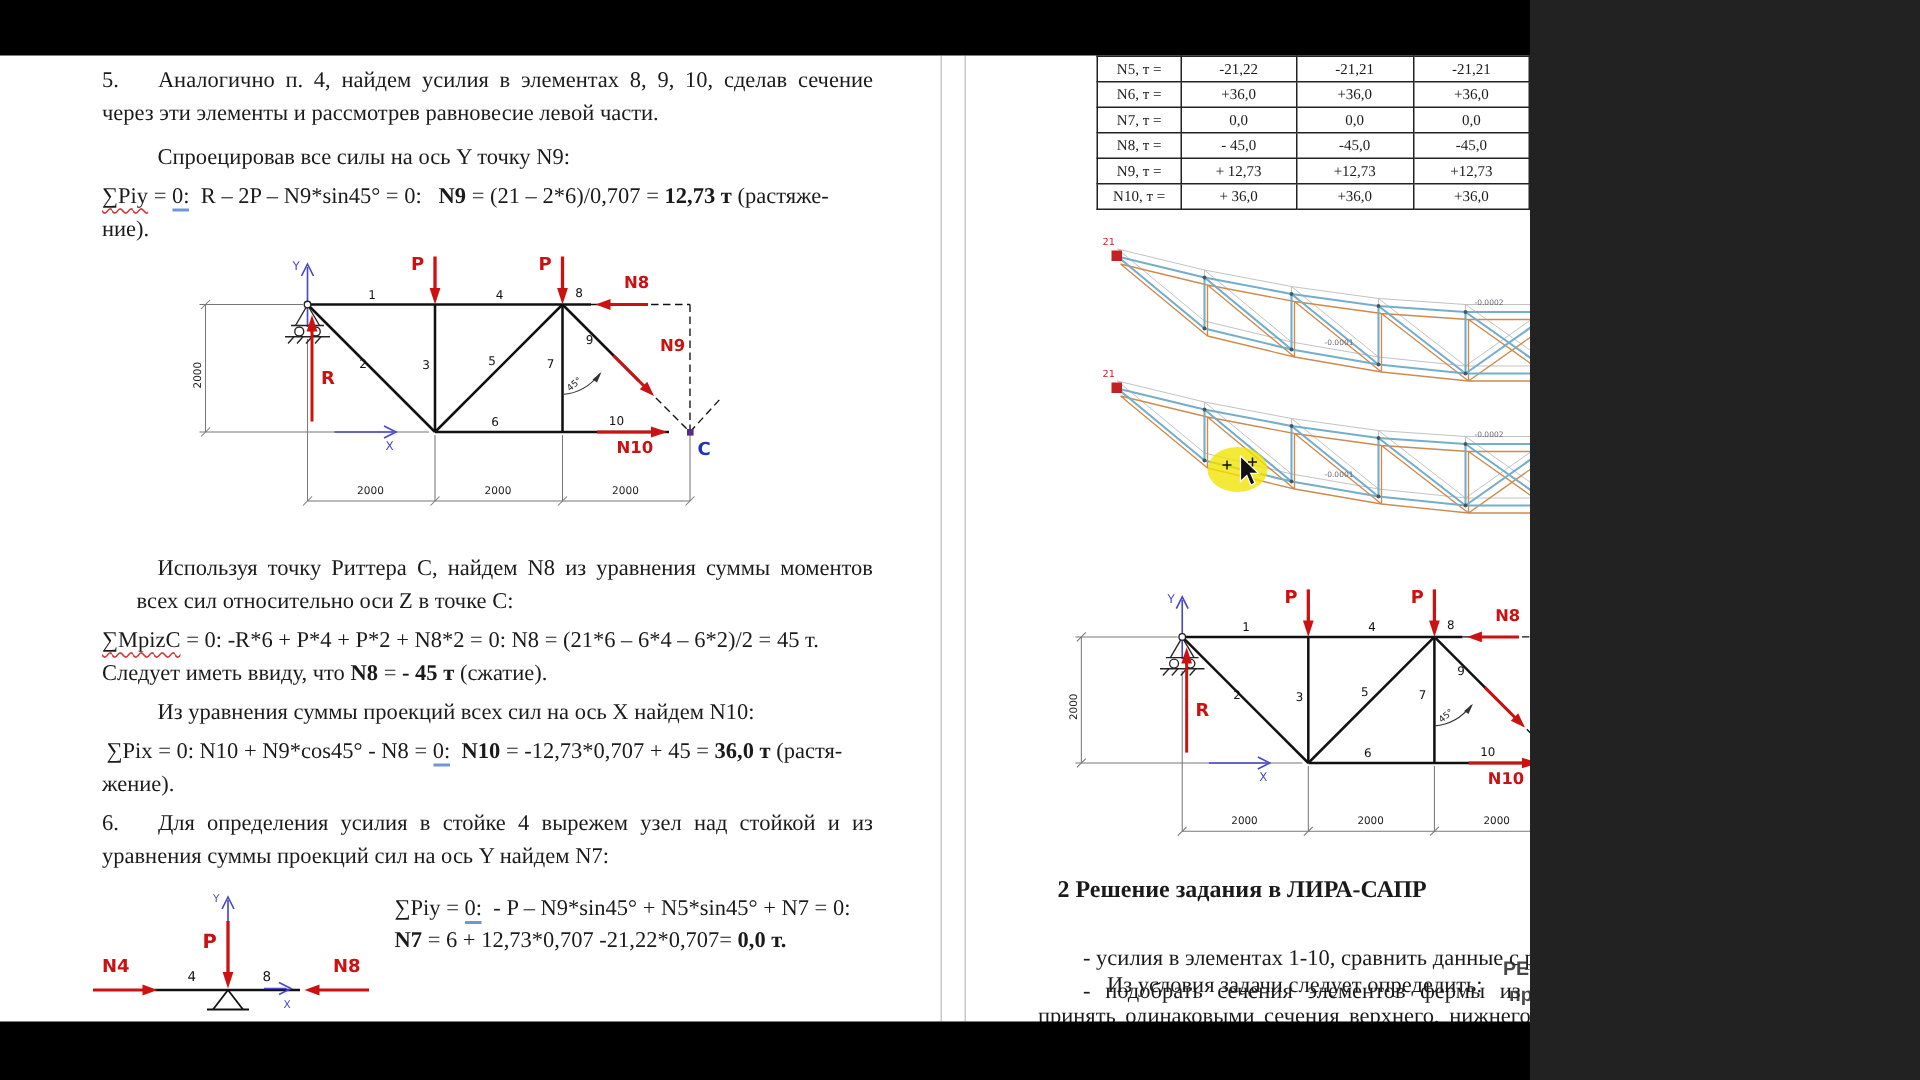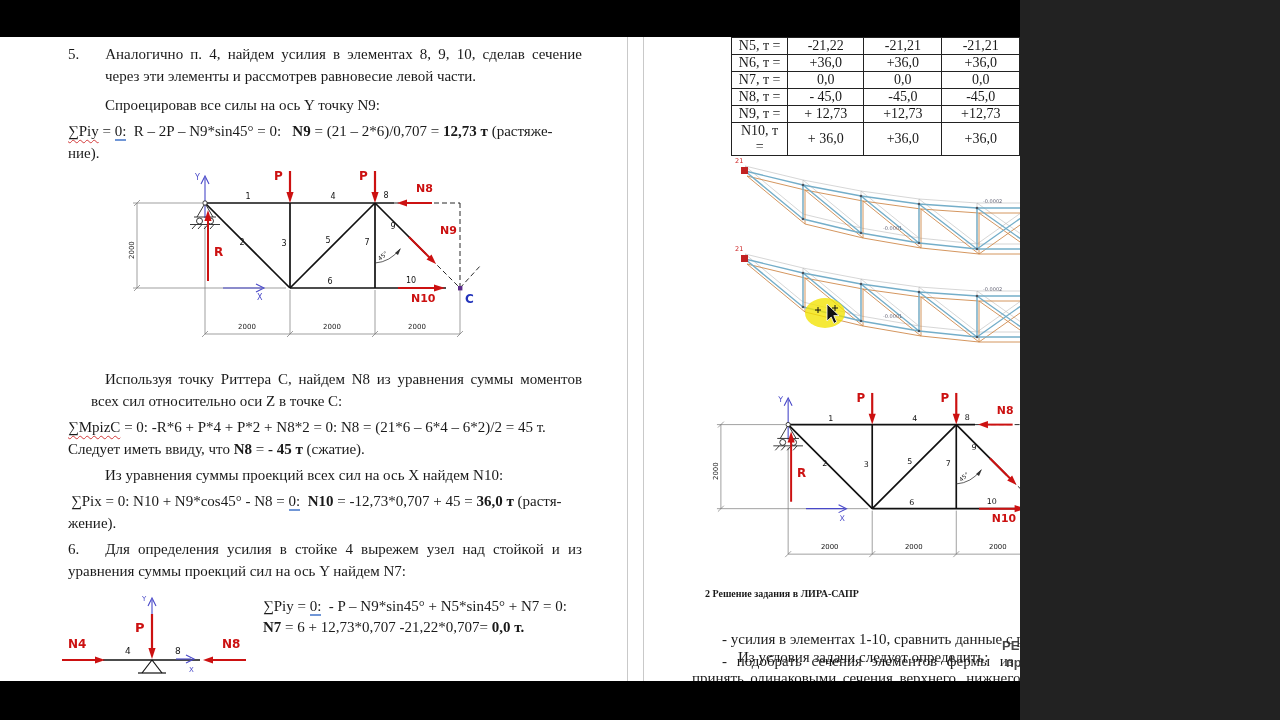--- a/index.html
+++ b/index.html
@@ -9,37 +9,37 @@
   .bar.top{top:0;height:37px;}
   .bar.bottom{top:681px;height:39px;}
   .pgline{position:absolute;top:37px;height:644px;width:1px;background:#c9c9c9;}
   .t{position:absolute;font-size:15px;line-height:21px;white-space:nowrap;}
   .jline{white-space:normal;text-align:justify;text-align-last:justify;}
   .f{white-space:pre;}
   .b{font-weight:bold;}
   .tab{display:inline-block;width:26px;}
   .red-wavy{text-decoration:underline wavy #d33a3a 1px;text-underline-offset:3px;}
   .blue-ul{border-bottom:2px solid #7096d6;}
-  .heading{font-weight:bold;font-size:10px;}
-  table.res{border-collapse:collapse;font-size:14px;}
+  .heading{font-weight:bold;font-size:16px;}
+  table.res{border-collapse:collapse;font-size:10px;}
   table.res td{border:1px solid #222;height:16px;text-align:center;padding:0 4px;}
   td.c0{width:86px;} td.c1{width:128px;margin-top:12px;} td.c2{width:128px;} td.c3{width:126px;}
   .advl{position:absolute;z-index:30;font-family:"Liberation Sans","DejaVu Sans",sans-serif;
         font-size:13px;font-weight:bold;color:rgba(45,45,45,0.88);white-space:nowrap;}
   svg text{font-family:"DejaVu Sans",sans-serif;}
 </style>
 </head>
 <body>
 
 <div class="stage">
 
   <div class="t jline" style="left:68px;top:44px;width:514px;">
     <span>5.</span><span class="tab"></span><span>Аналогично п. 4, найдем усилия в элементах 8, 9, 10, сделав сечение</span>
   </div>
-  <div class="t" style="left:68px;top:66px;margin-left:37px;">через эти элементы и рассмотрев равновесие левой части.</div>
+  <div class="t" style="left:68px;top:66px;">через эти элементы и рассмотрев равновесие левой части.</div>
 
   <div class="t" style="left:105px;top:95px;">Спроецировав все силы на ось Y точку N9:</div>
 
   <div class="t f" style="left:68px;top:121px;"><span class="red-wavy">∑Piy</span><span> = </span><span class="blue-ul">0:</span><span>  R – 2P – N9*sin45° = 0:   </span><span class="b">N9</span><span> = (21 – 2*6)/0,707 = </span><span class="b">12,73 т</span><span> (растяже-</span></div>
   <div class="t" style="left:68px;top:143px;">ние).</div>
 
   <svg style="position:absolute;left:128px;top:166px;" width="362" height="182" viewBox="0 0 362 182">
     <g id="statics-truss">
 
       <g stroke="#777" stroke-width="0.7">

